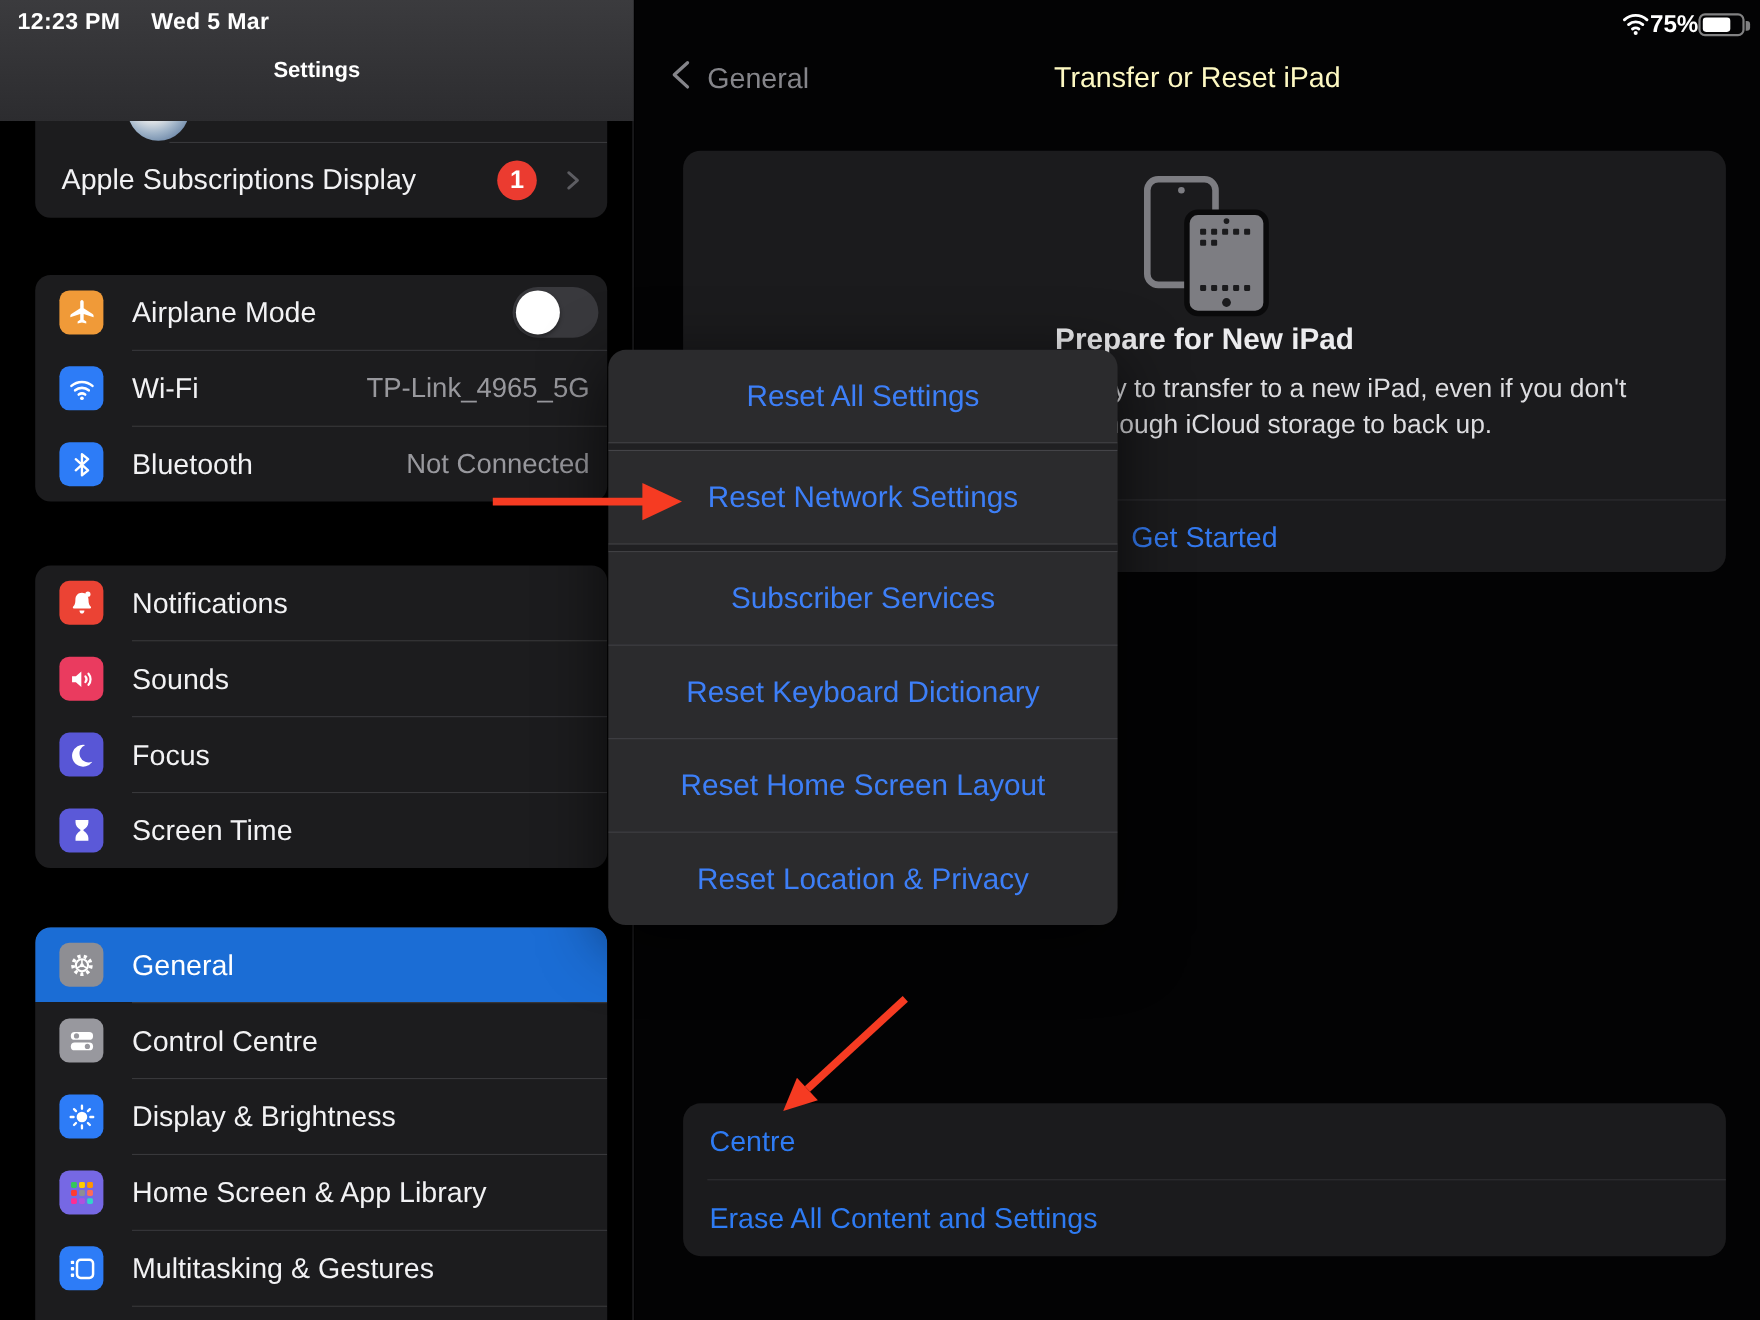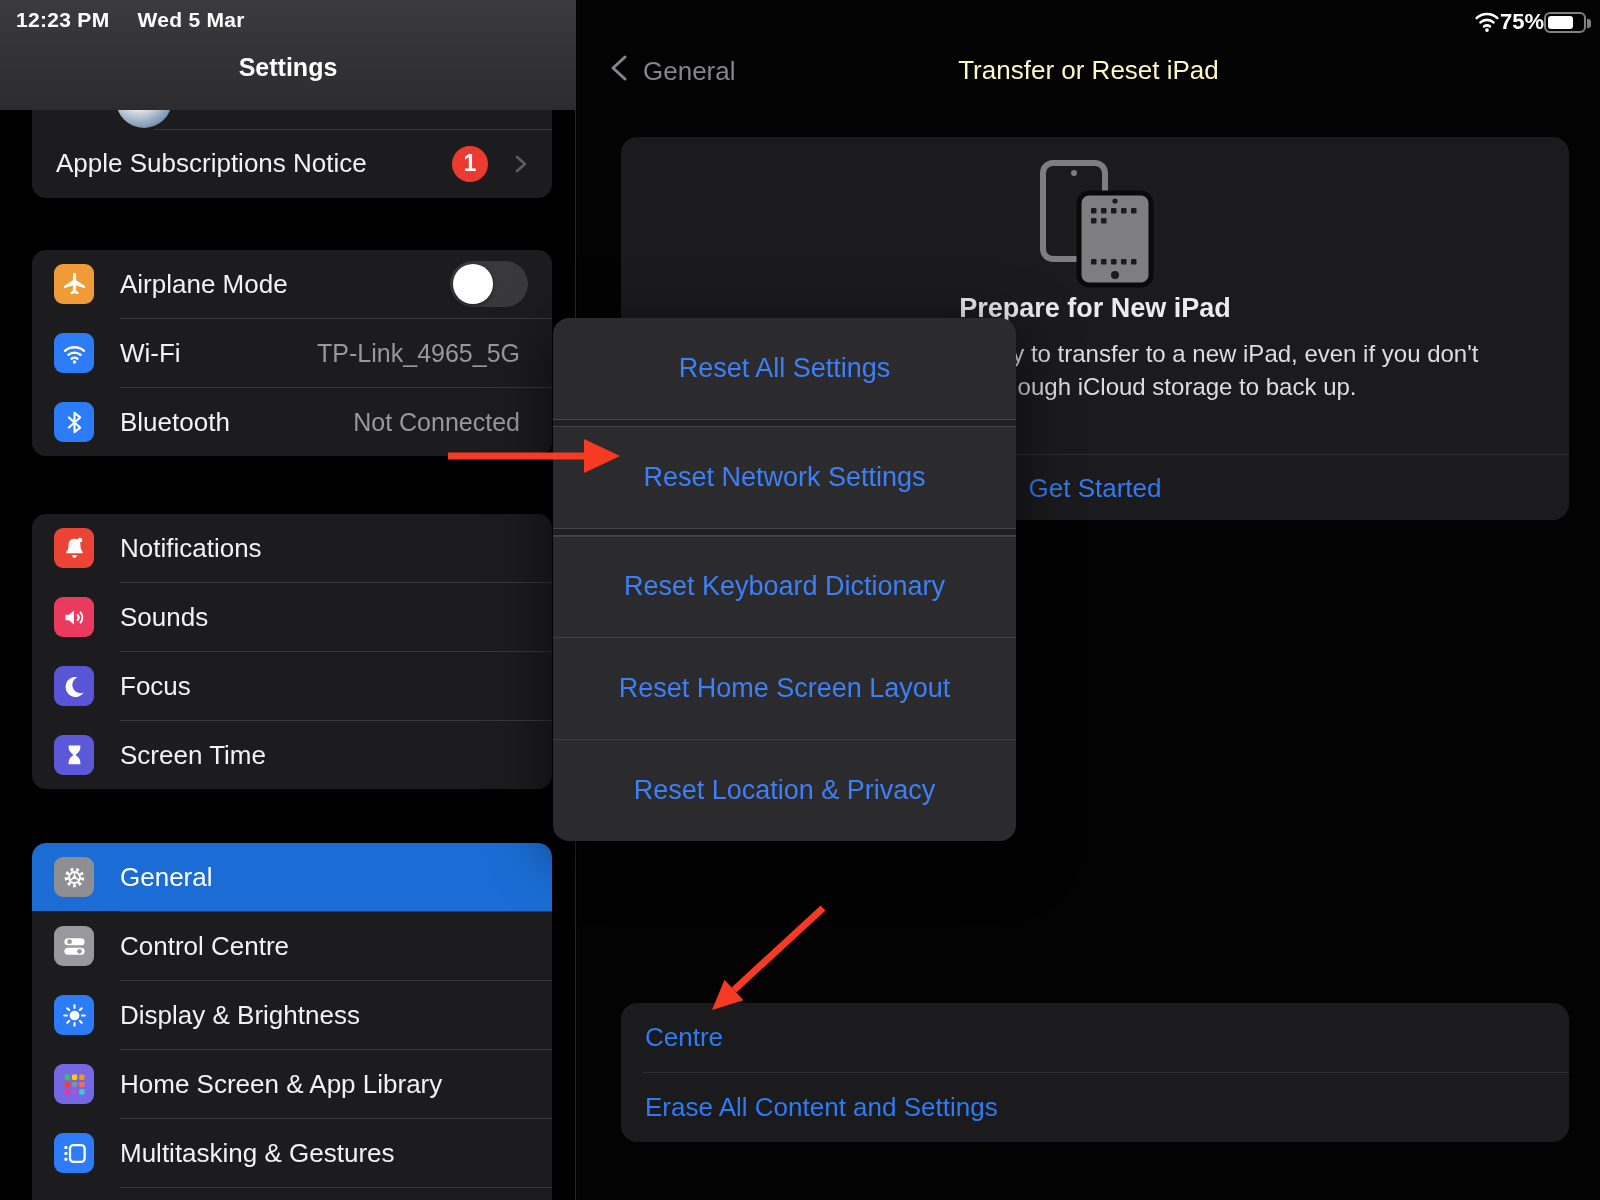--- a/index.html
+++ b/index.html
@@ -7,40 +7,40 @@
     font-family:"Liberation Sans", sans-serif; position:relative; }
 
   
   .sidebar { position:absolute; left:0; top:0; width:576px; height:1200px;
     background:#000; border-right:1px solid #29292c; }
   .sb-header { position:absolute; left:0; top:0; width:576px; height:110px;
     background:linear-gradient(180deg,#3b3b3e 0%,#2c2c2f 100%); z-index:6; }
   .status-left { position:absolute; left:16px; top:8px; color:#fff;
     font-size:21px; font-weight:bold; display:flex; gap:28px; letter-spacing:.3px; }
   .sb-title { position:absolute; left:0; right:0; top:53px; text-align:center;
-    color:#fff; font-size:25px; font-weight:bold; }
+    color:#fff; font-size:20px; font-weight:bold; }
 
   .card { position:absolute; left:32px; width:520px; background:#1c1c1e;
     border-radius:14px; overflow:hidden; }
   #card-profile { top:58px; height:140px; z-index:1; }
   #card-g0 { top:250px; height:206px; }
   #card-g1 { top:514px; height:275px; }
   #card-g2 { top:843px; height:367px; border-bottom-left-radius:0; border-bottom-right-radius:0; }
 
   .avatar { position:absolute; left:84px; top:14px; width:56px; height:56px; border-radius:50%;
     background:radial-gradient(circle at 40% 35%, #dfe3e6 0 38%, #9fb3c8 60%, #3e5f8a 100%); }
   .profile-top { height:71px; position:relative; }
   .p-divider { height:1px; background:#38383b; margin-left:122px; }
   .profile-row { height:67px; display:flex; align-items:center; padding:0 20px 0 24px; }
   .profile-row .row-label { margin-left:0; }
   .badge { width:36px; height:36px; border-radius:50%; background:#eb3b30; color:#fff;
     display:flex; align-items:center; justify-content:center; font-size:23px; font-weight:bold; flex:none; }
   .chev { width:24px; height:24px; margin-left:20px; flex:none; }
 
-  .row { display:flex; align-items:center; height:68px; padding:0 24px 0 22px; }
+  .row { display:flex; align-items:center; height:68px; padding:0 8px 0 22px; }
   .row.selected { background:#1b6dd5; }
   #card-g2 .row.selected:first-child { border-radius:14px 14px 0 0; }
   .app-icon { width:40px; height:40px; border-radius:9px; flex:0 0 40px;
     display:flex; align-items:center; justify-content:center; }
   .app-icon svg { width:27px; height:27px; display:block; }
   .row-label { margin-left:26px; font-size:26px; color:#f2f2f4; white-space:nowrap; }
   .row.selected .row-label { color:#fff; }
   .row-value { margin-left:auto; font-size:25px; color:#98989d; padding-right:8px; white-space:nowrap; }
   .divider { height:1px; background:#38383b; margin-left:88px; }
 
@@ -98,21 +98,21 @@
 <body>
 
 <div class="sidebar">
 
   <div class="card" id="card-profile">
     <div class="profile-top">
       <div class="avatar"></div>
     </div>
     <div class="p-divider"></div>
     <div class="profile-row">
-      <span class="row-label">Apple Subscriptions Notice</span>
+      <span class="row-label">Apple Subscriptions Display</span>
       <span style="margin-left:auto;"></span>
       <span class="badge">1</span>
       <span class="chev"><svg viewBox="0 0 24 24" fill="none" stroke="#5d5d62" stroke-width="2.6" stroke-linecap="round" stroke-linejoin="round">
             <path d="M9 5l8 7-8 7"></path>
           </svg></span>
     </div>
   </div>
 
   <div class="card" id="card-g0">
       <div class="row">
@@ -308,20 +308,21 @@
       <div class="reset-divider"></div>
       <div class="reset-row">Erase All Content and Settings</div>
     </div>
 </div>
 
 <div class="popup" id="popup">
     <div class="menu-item">Reset All Settings</div>
     <div class="sep-thick"></div>
     <div class="menu-item">Reset Network Settings</div>
     <div class="sep-thick"></div>
+    <div class="menu-item">Subscriber Services</div>
     <div class="sep-thin"></div>
     <div class="menu-item">Reset Keyboard Dictionary</div>
     <div class="sep-thin"></div>
     <div class="menu-item">Reset Home Screen Layout</div>
     <div class="sep-thin"></div>
     <div class="menu-item">Reset Location &amp; Privacy</div>
   </div>
 
 <div class="status-right">
   <span class="wifi-glyph"><svg viewBox="0 0 24 20" fill="none" stroke="#fff" stroke-width="2.4" stroke-linecap="round">

